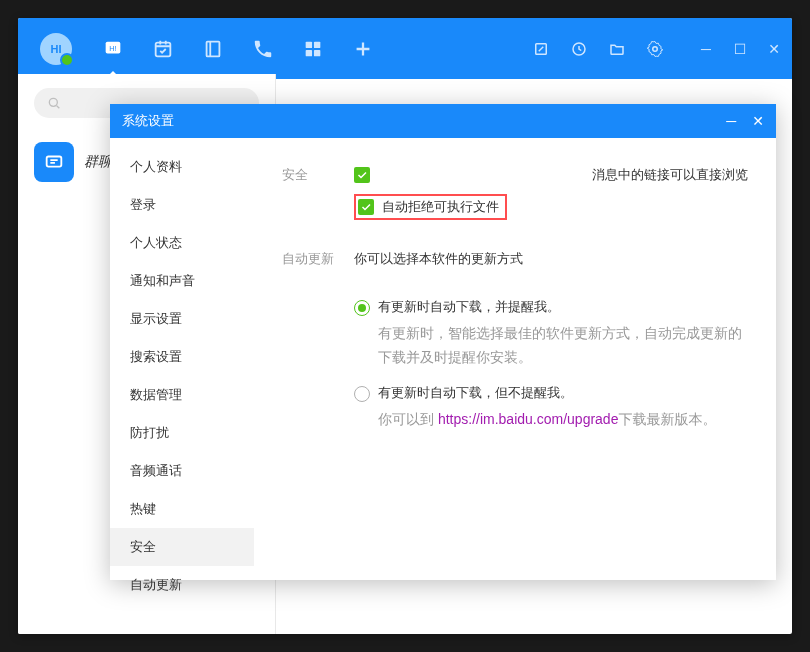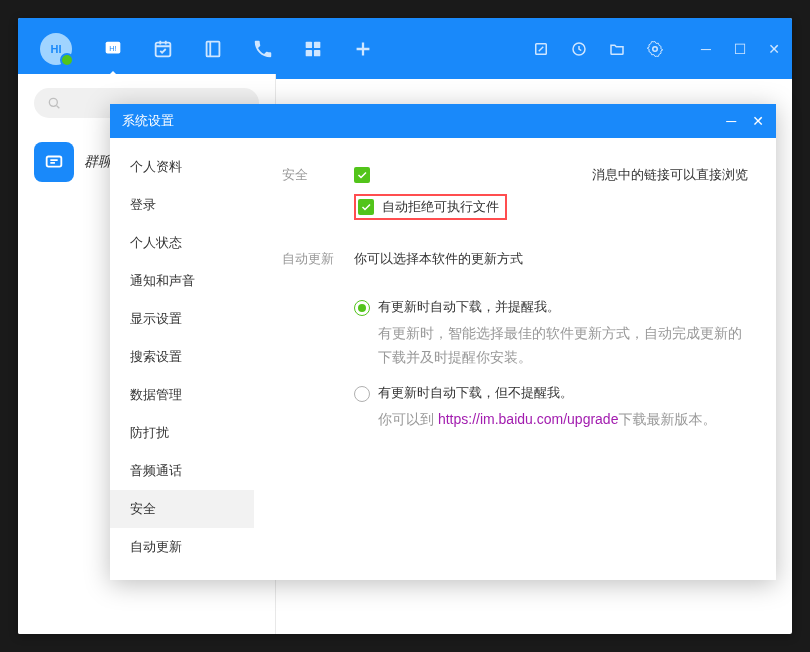--- a/index.html
+++ b/index.html
@@ -168,20 +168,21 @@
     <div class="modal-nav">
       <div class="modal-nav-item">个人资料</div>
       <div class="modal-nav-item">登录</div>
       <div class="modal-nav-item">个人状态</div>
       <div class="modal-nav-item">通知和声音</div>
       <div class="modal-nav-item">显示设置</div>
       <div class="modal-nav-item">搜索设置</div>
       <div class="modal-nav-item">数据管理</div>
       <div class="modal-nav-item">防打扰</div>
       <div class="modal-nav-item">音频通话</div>
+      <div class="modal-nav-item">热键</div>
       <div class="modal-nav-item active">安全</div>
       <div class="modal-nav-item">自动更新</div>
     </div>
     <div class="modal-content">
 
       <div class="section">
         <div class="section-label">安全</div>
         <div class="section-body">
           <div class="check-row">
             <div class="checkbox">

